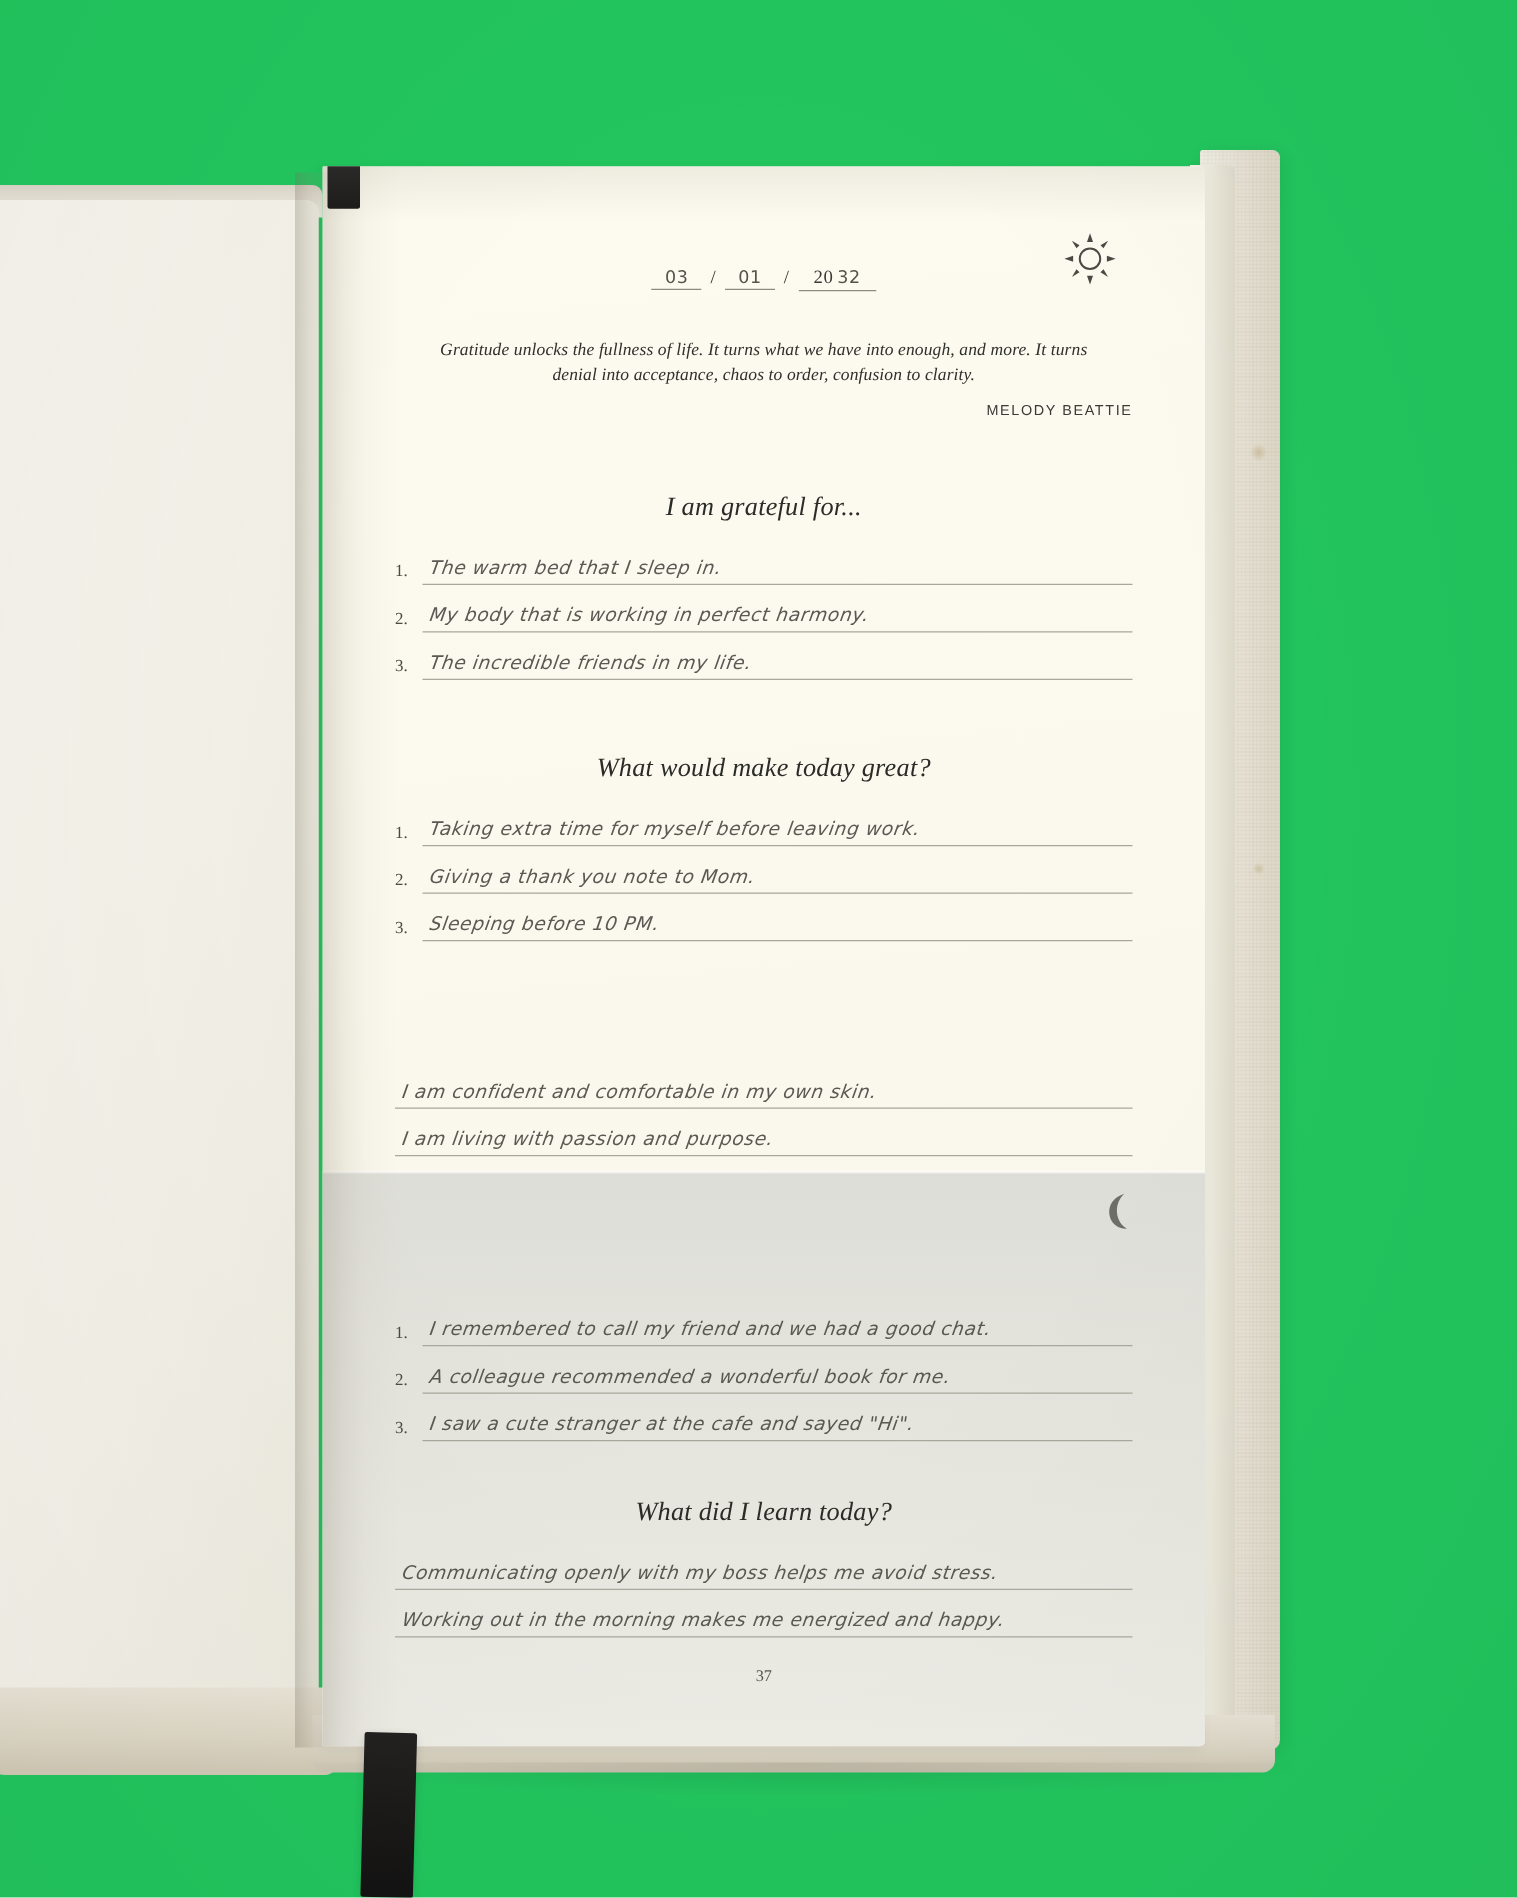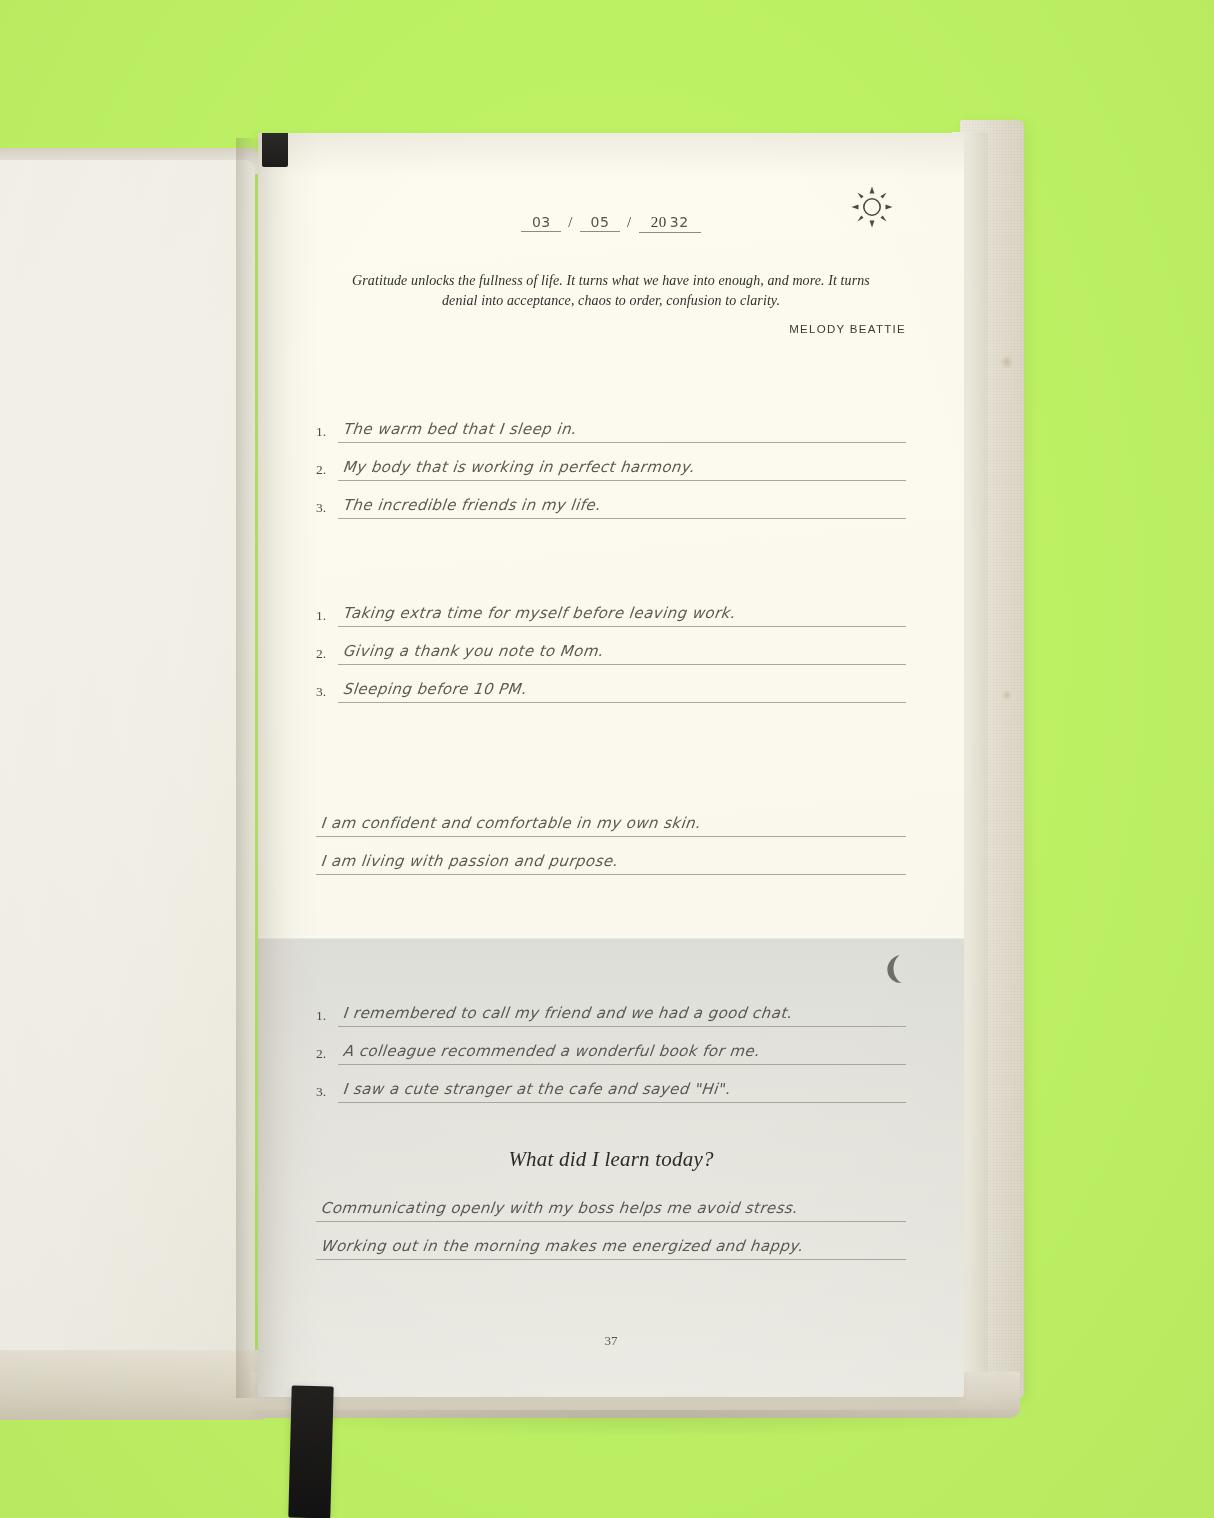--- a/index.html
+++ b/index.html
@@ -12,21 +12,21 @@
     height: 1518px;
     overflow: hidden;
     font-family: "Liberation Serif", serif;
     position: relative;
   }
 
   
   .scene {
     position: absolute;
     inset: 0;
-    background: #bef264;
+    background: #22c55e;
   }
   .scene::after{
     content:"";
     position:absolute;
     inset:0;
     background:
       radial-gradient(ellipse at 50% 42%, rgba(255,255,255,0) 40%, rgba(0,0,0,0.035) 100%);
     pointer-events:none;
   }
 
@@ -380,21 +380,21 @@
       <svg class="moon-icon" viewBox="0 0 30 32">
         <path d="M21.5 2 C13 4.5 8.5 11 9.5 18.5 C10.4 25.3 16.2 30.2 23.5 30 C18.9 27.2 16 22.6 15.6 17.2 C15.1 10.9 17.4 5.6 21.5 2 Z" fill="#6e6e68"></path>
       </svg>
 
       <div class="content">
 
         <div class="date-row">
           <div class="date-line">
             <span class="date-seg date-hand">03</span>
             <span class="date-sep">/</span>
-            <span class="date-seg date-hand">05</span>
+            <span class="date-seg date-hand">01</span>
             <span class="date-sep">/</span>
             <span class="date-year">
               <span>20</span>
               <span class="date-hand" style="margin-left:3px">32</span>
             </span>
           </div>
 
           <svg class="sun-icon" viewBox="0 0 44 44">
             <g fill="none" stroke="#4a4a44" stroke-width="1.6">
               <circle cx="22" cy="22" r="8.2"></circle>
@@ -410,20 +410,21 @@
               <polygon points="36.5,36.5 30.4,32.8 32.8,30.4"></polygon>
             </g>
           </svg>
         </div>
 
         <div class="quote">Gratitude unlocks the fullness of life. It turns what we have into enough, and more. It turns denial into acceptance, chaos to order, confusion to clarity.</div>
         <div class="quote-author">MELODY BEATTIE</div>
 
         <div class="gap-l"></div>
 
+        <div class="section-title">I am grateful for...</div>
         <div class="lines">
           <div class="line-row">
             <div class="line-num">1.</div>
             <div class="rule">
               <span class="hw">The warm bed that I sleep in.</span>
             </div>
           </div>
           <div class="line-row">
             <div class="line-num">2.</div>
             <div class="rule">
@@ -433,20 +434,21 @@
           <div class="line-row">
             <div class="line-num">3.</div>
             <div class="rule">
               <span class="hw">The incredible friends in my life.</span>
             </div>
           </div>
         </div>
 
         <div class="gap-l"></div>
 
+        <div class="section-title">What would make today great?</div>
         <div class="lines">
           <div class="line-row">
             <div class="line-num">1.</div>
             <div class="rule">
               <span class="hw">Taking extra time for myself before leaving work.</span>
             </div>
           </div>
           <div class="line-row">
             <div class="line-num">2.</div>
             <div class="rule">

